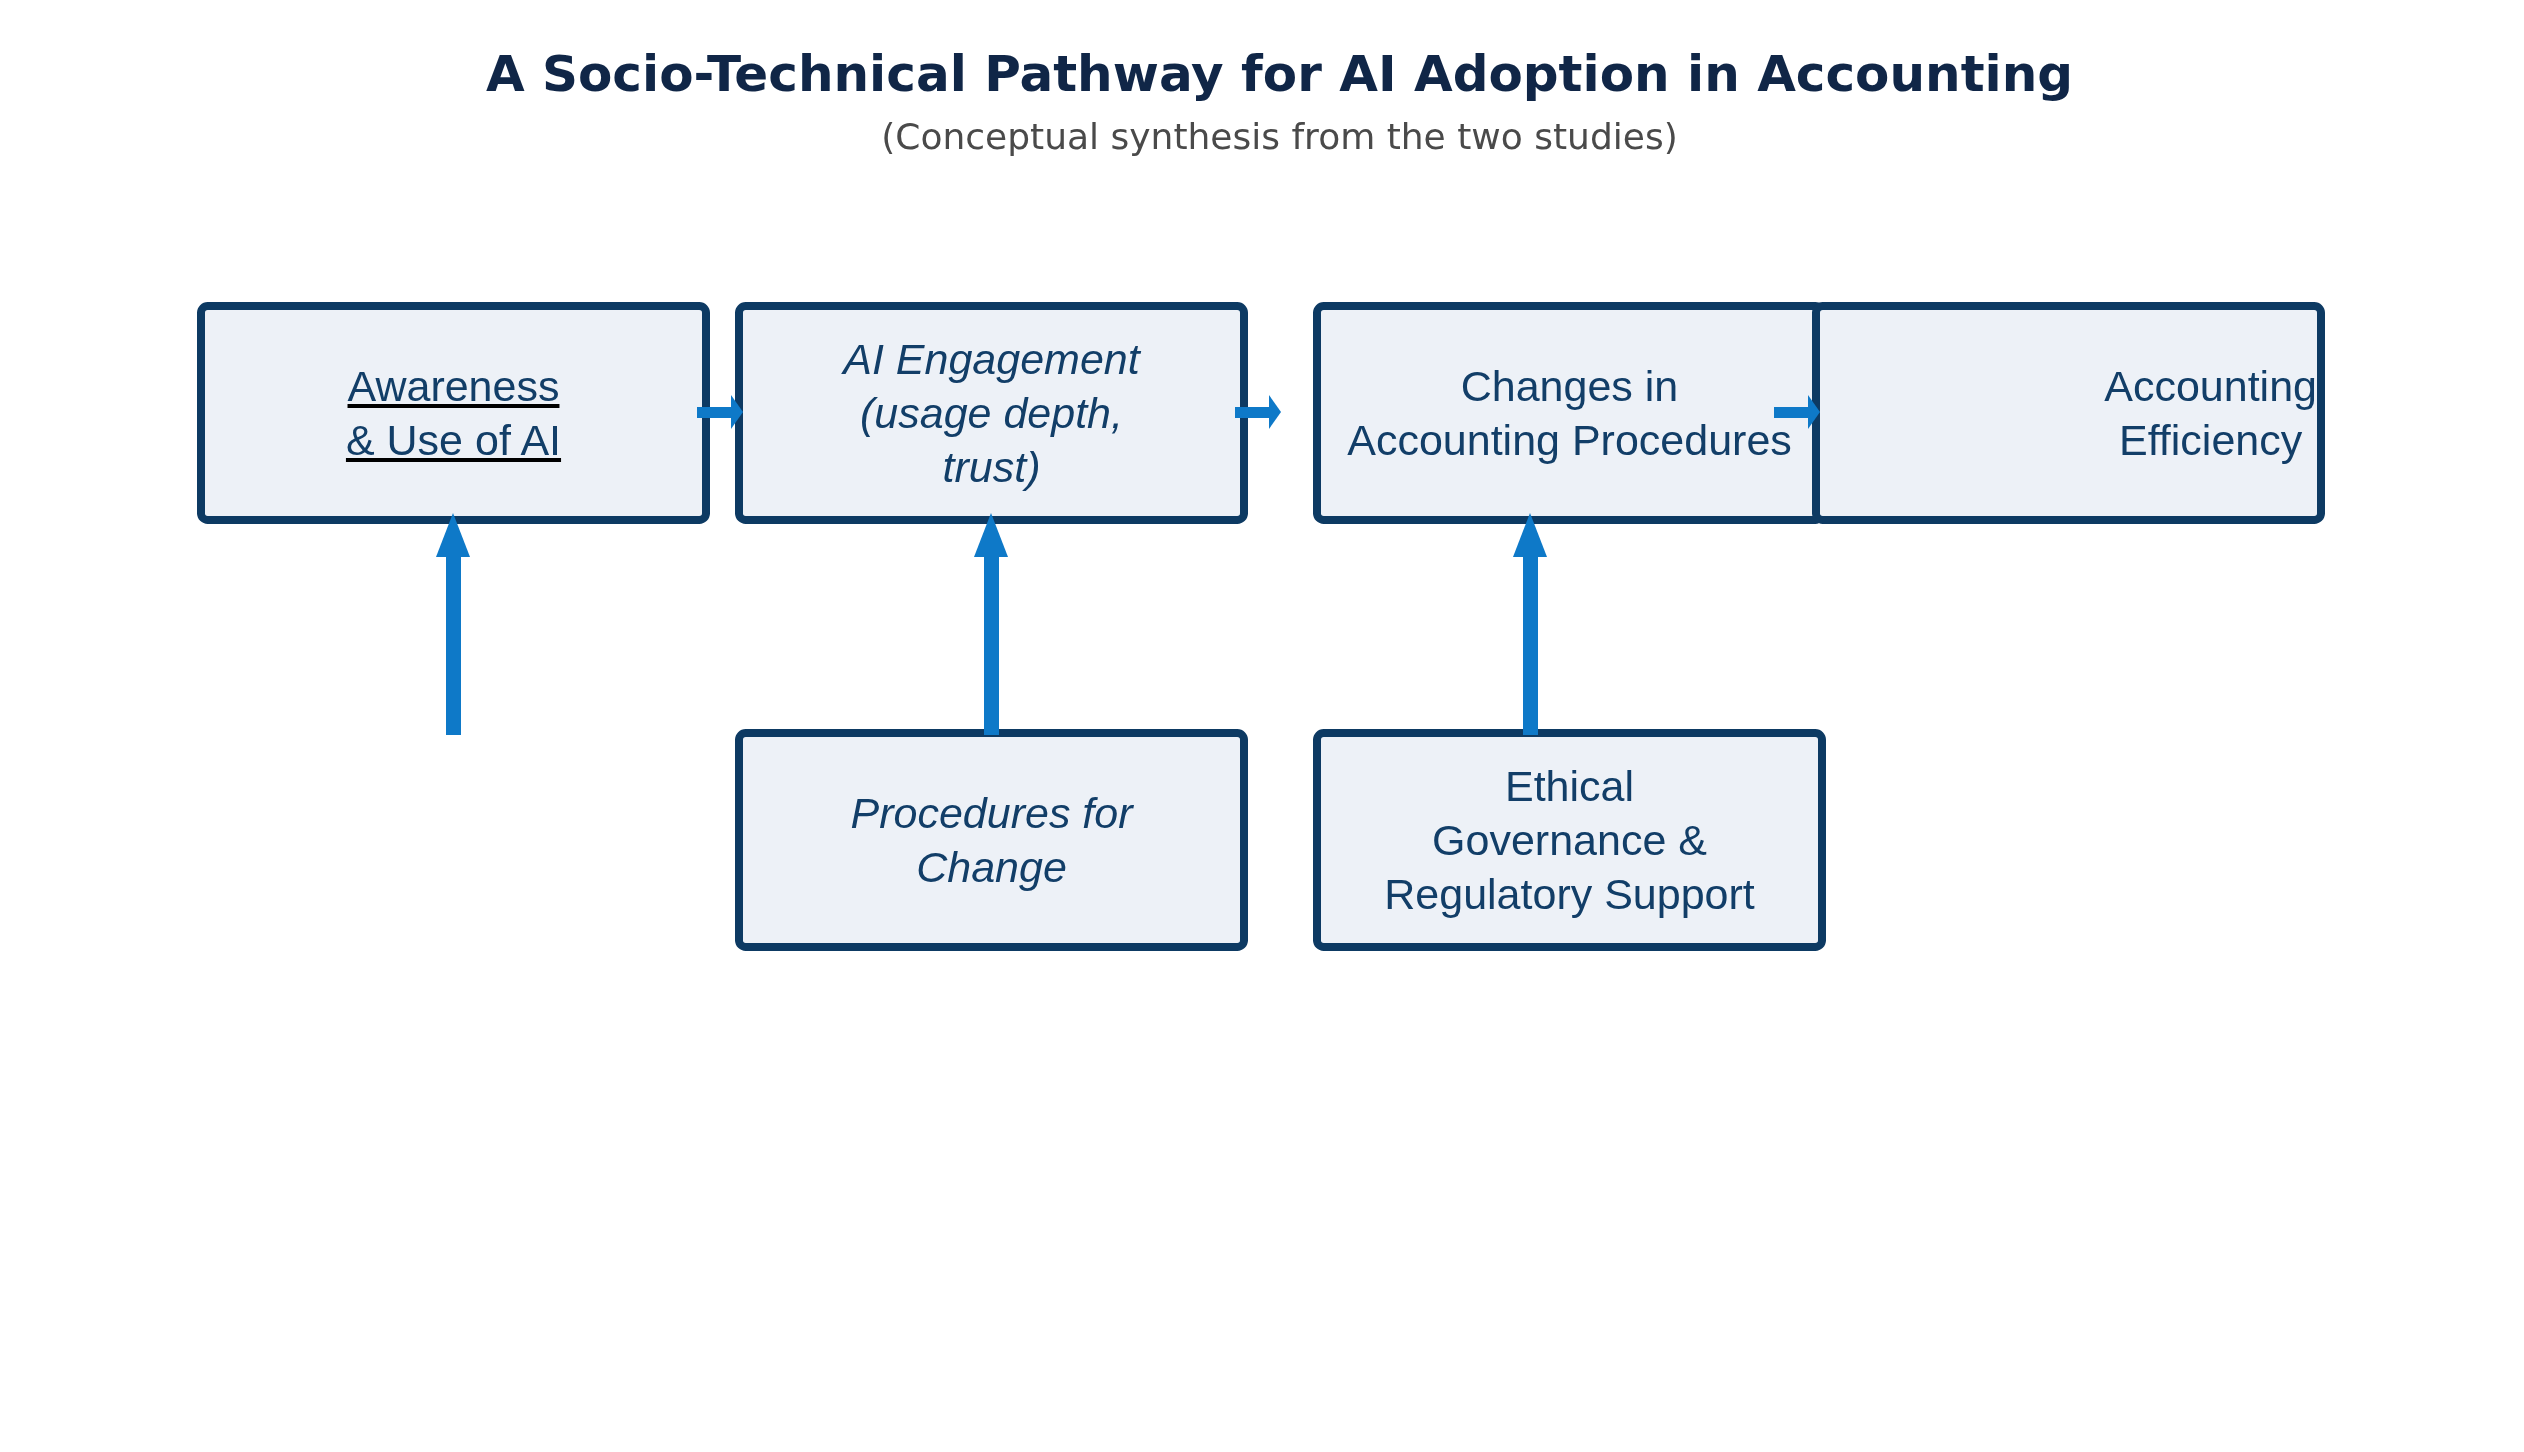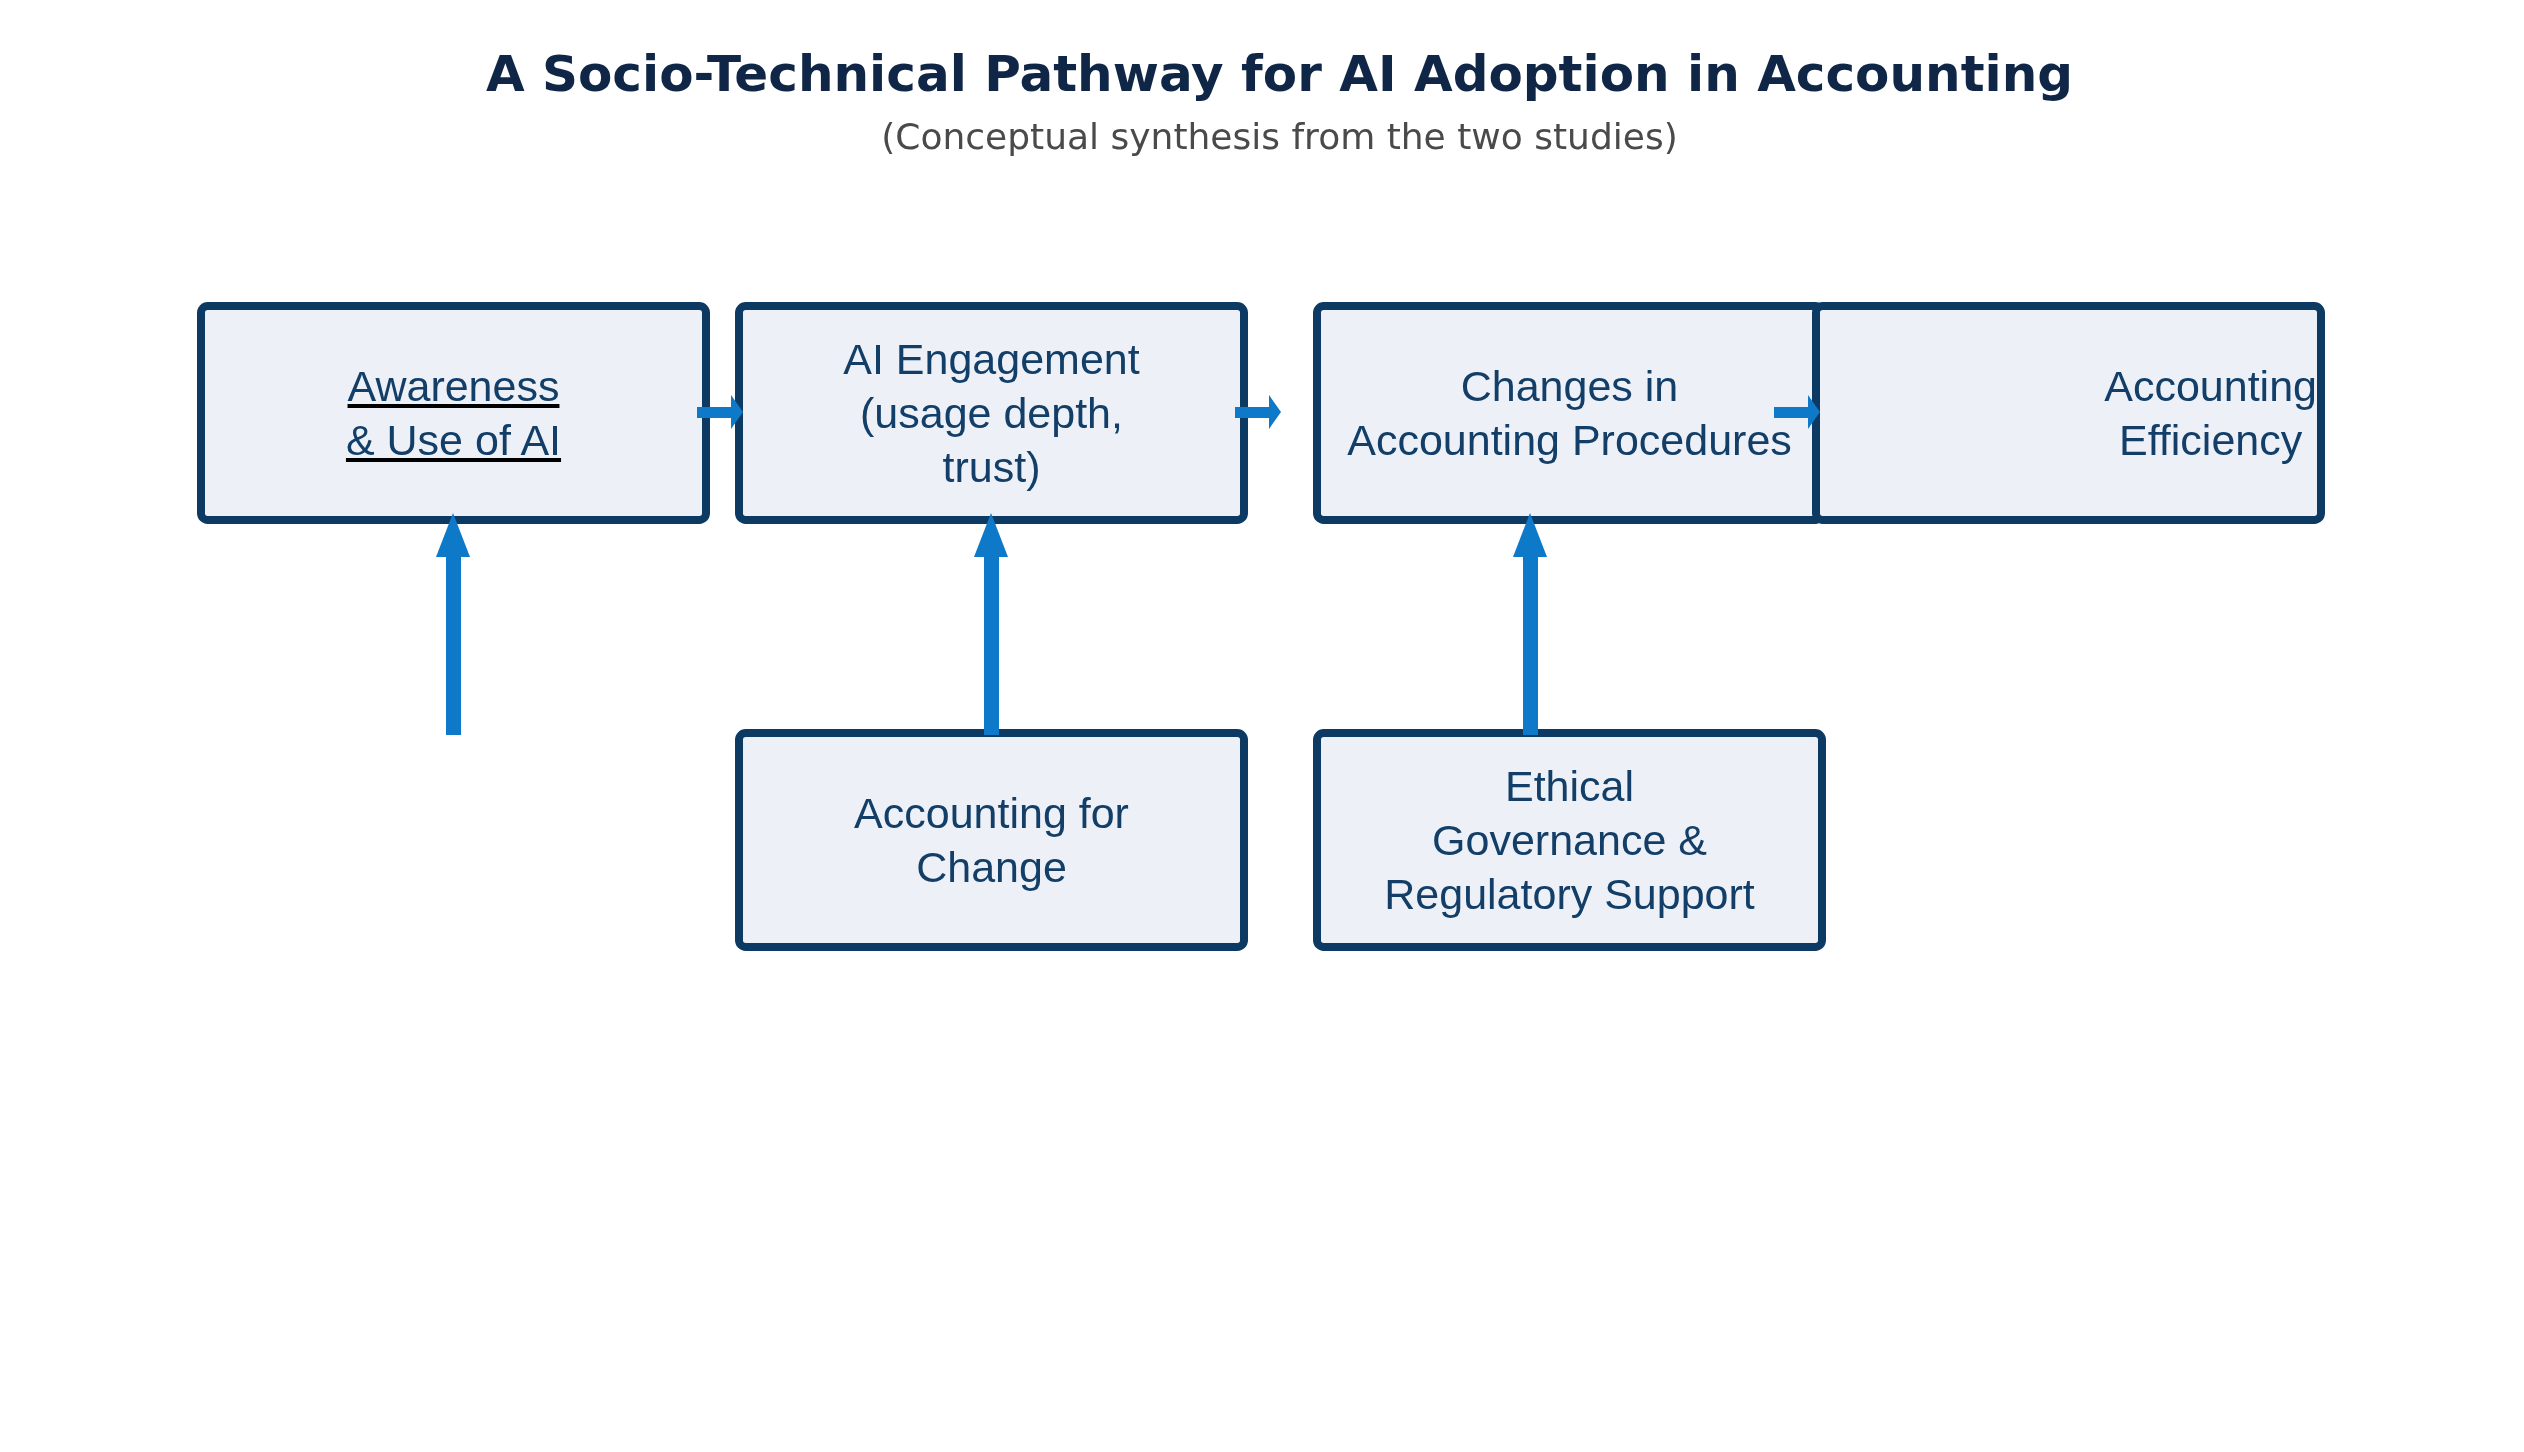--- a/index.html
+++ b/index.html
@@ -55,21 +55,21 @@
     white-space: pre-line;
     text-align: center;
     font-family: "Liberation Sans", sans-serif;
     font-size: 43px;
     line-height: 54px;
     color: #123e68;
   }
   .row1 { top: 302px; }
   .row2 { top: 729px; }
   .col1 { left: 197px; text-decoration: underline; }
-  .col2 { left: 735px; }
+  .col2 { left: 735px; font-style: italic; }
   .col3 { left: 1273px; margin-left: 40px; }
   .col4 { left: 1812px; justify-content: flex-end; }
 
   
   .v-arrow {
     position: absolute;
     top: 513px;
     width: 35px;
     height: 222px;
     z-index: 5;
@@ -146,21 +146,21 @@
   <div class="box row1 col3">
     <span class="label">Changes in
 Accounting Procedures</span>
   </div>
   <div class="box row1 col4">
     <span class="label">Accounting
 Efficiency</span>
   </div>
 
   <div class="box row2 col2">
-    <span class="label">Accounting for
+    <span class="label">Procedures for
 Change</span>
   </div>
   <div class="box row2 col3">
     <span class="label">Ethical
 Governance &amp;
 Regulatory Support</span>
   </div>
 
   <div class="h-arrow ha1">
     <div class="shaft"></div>

